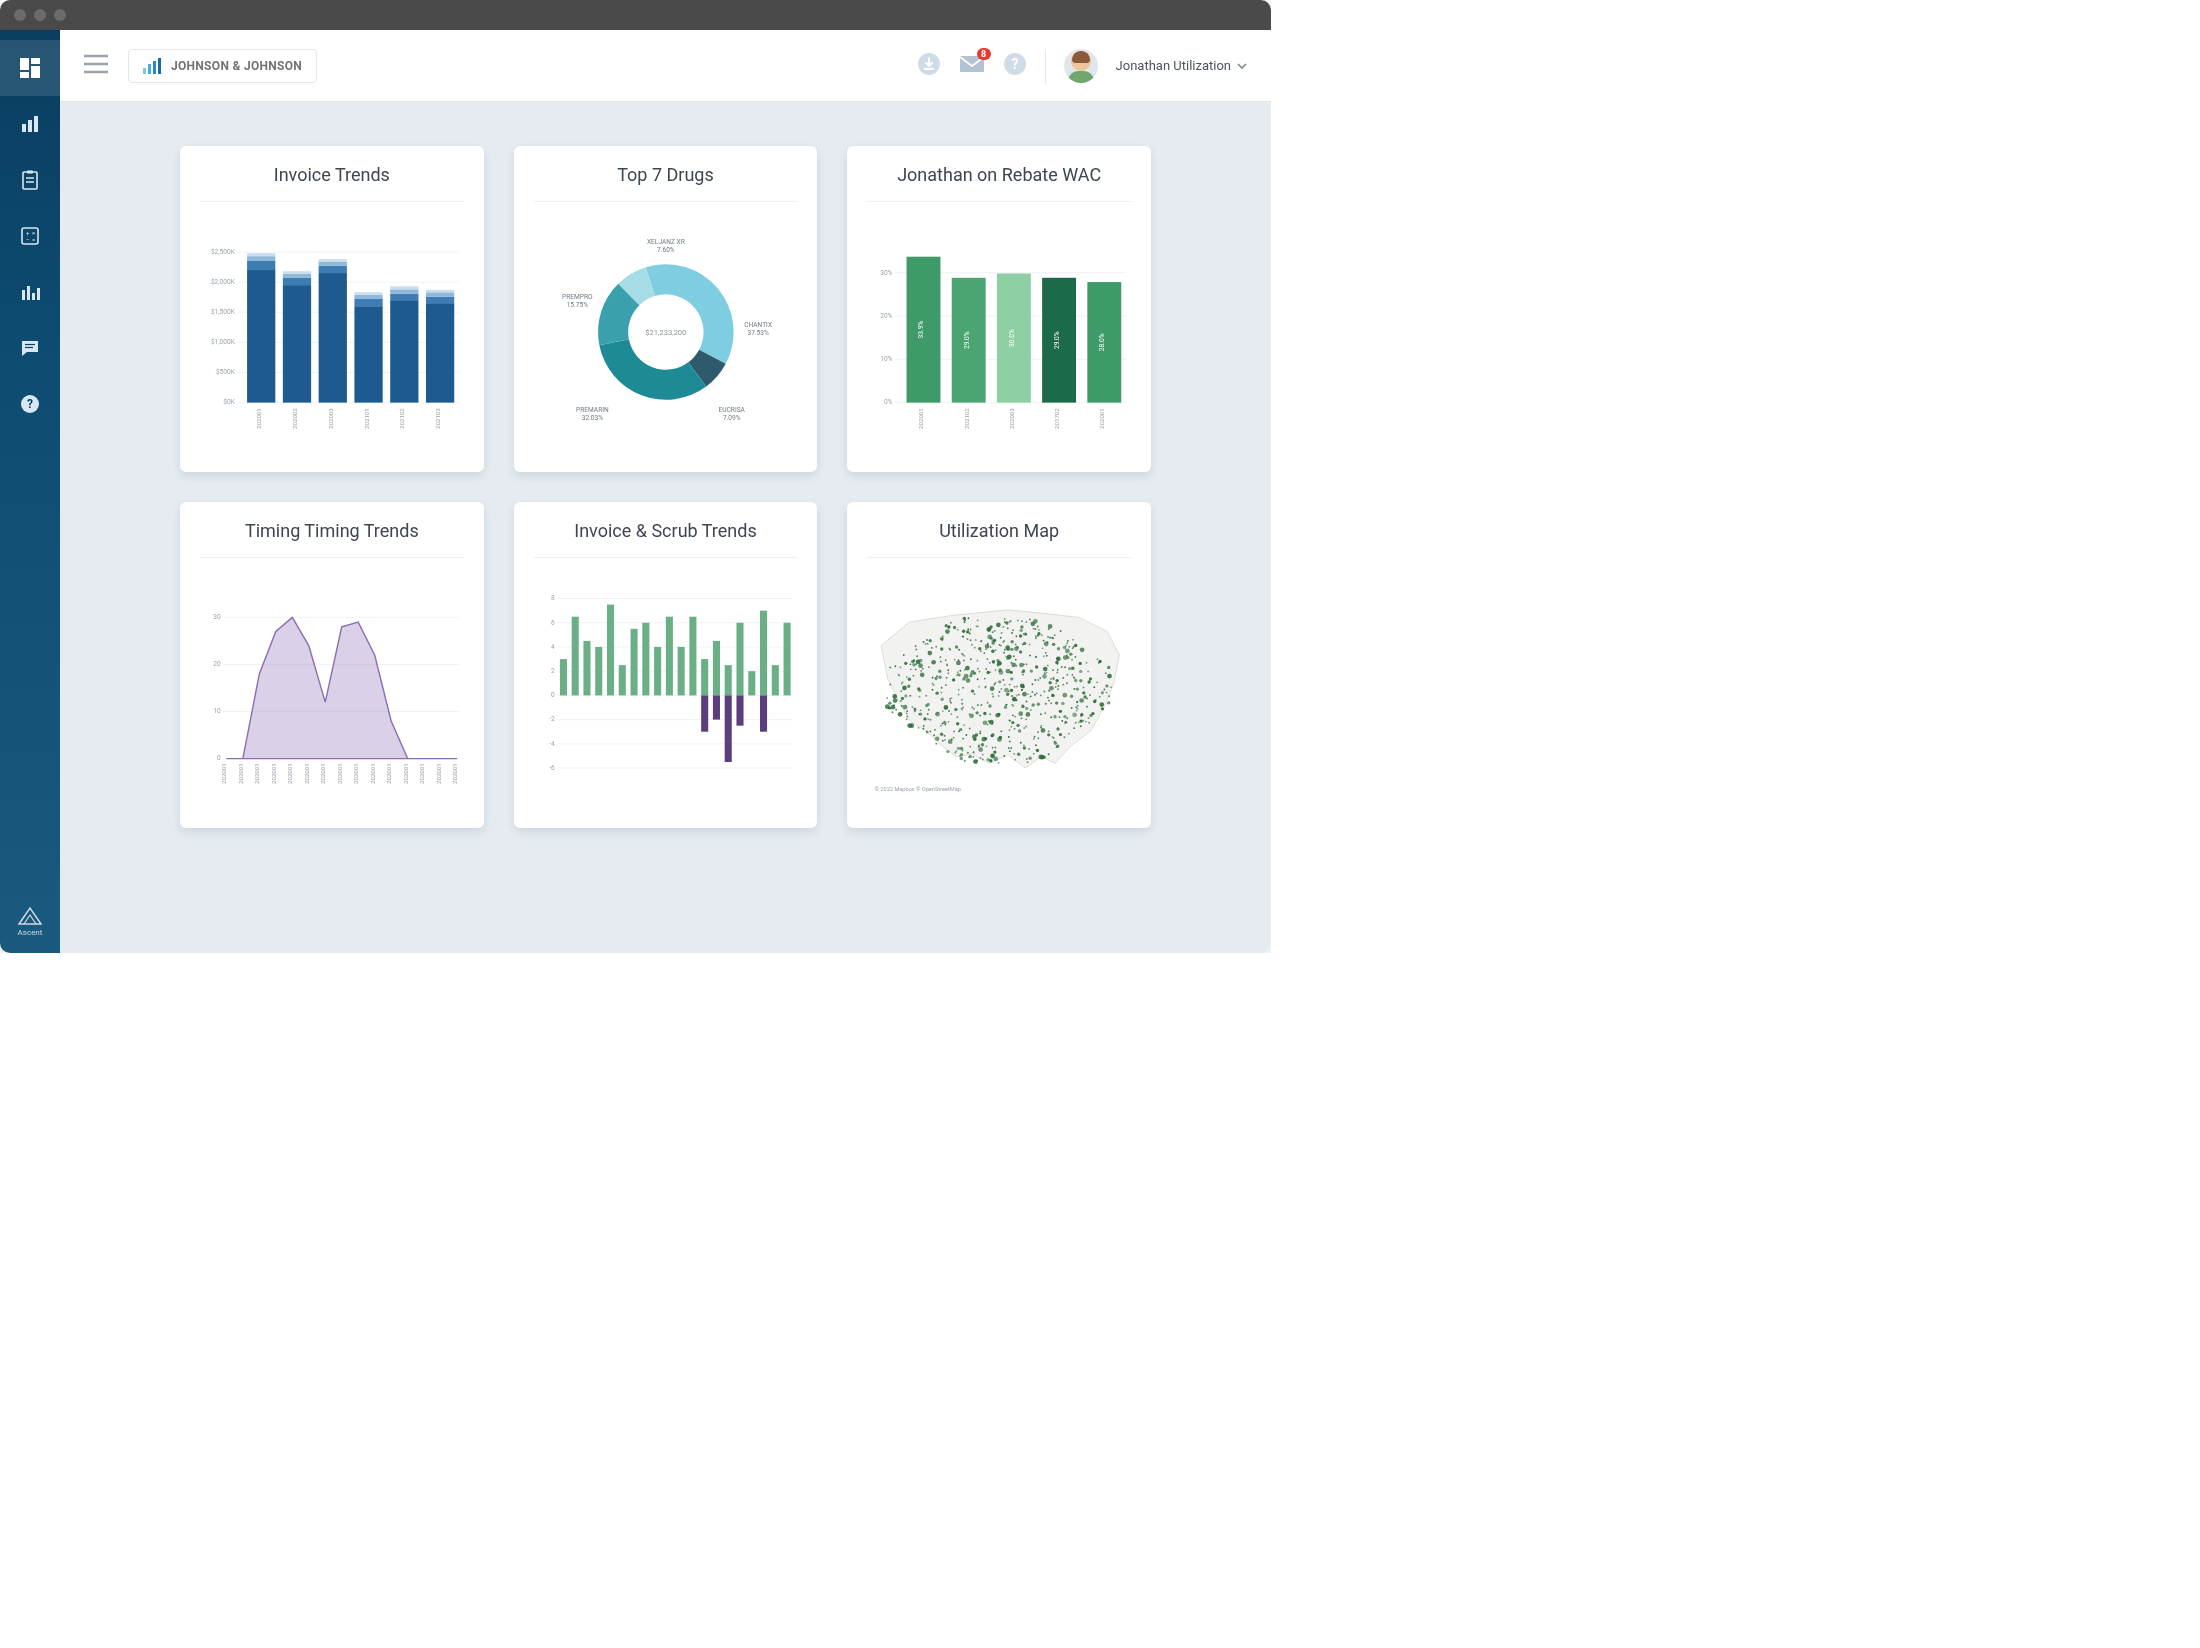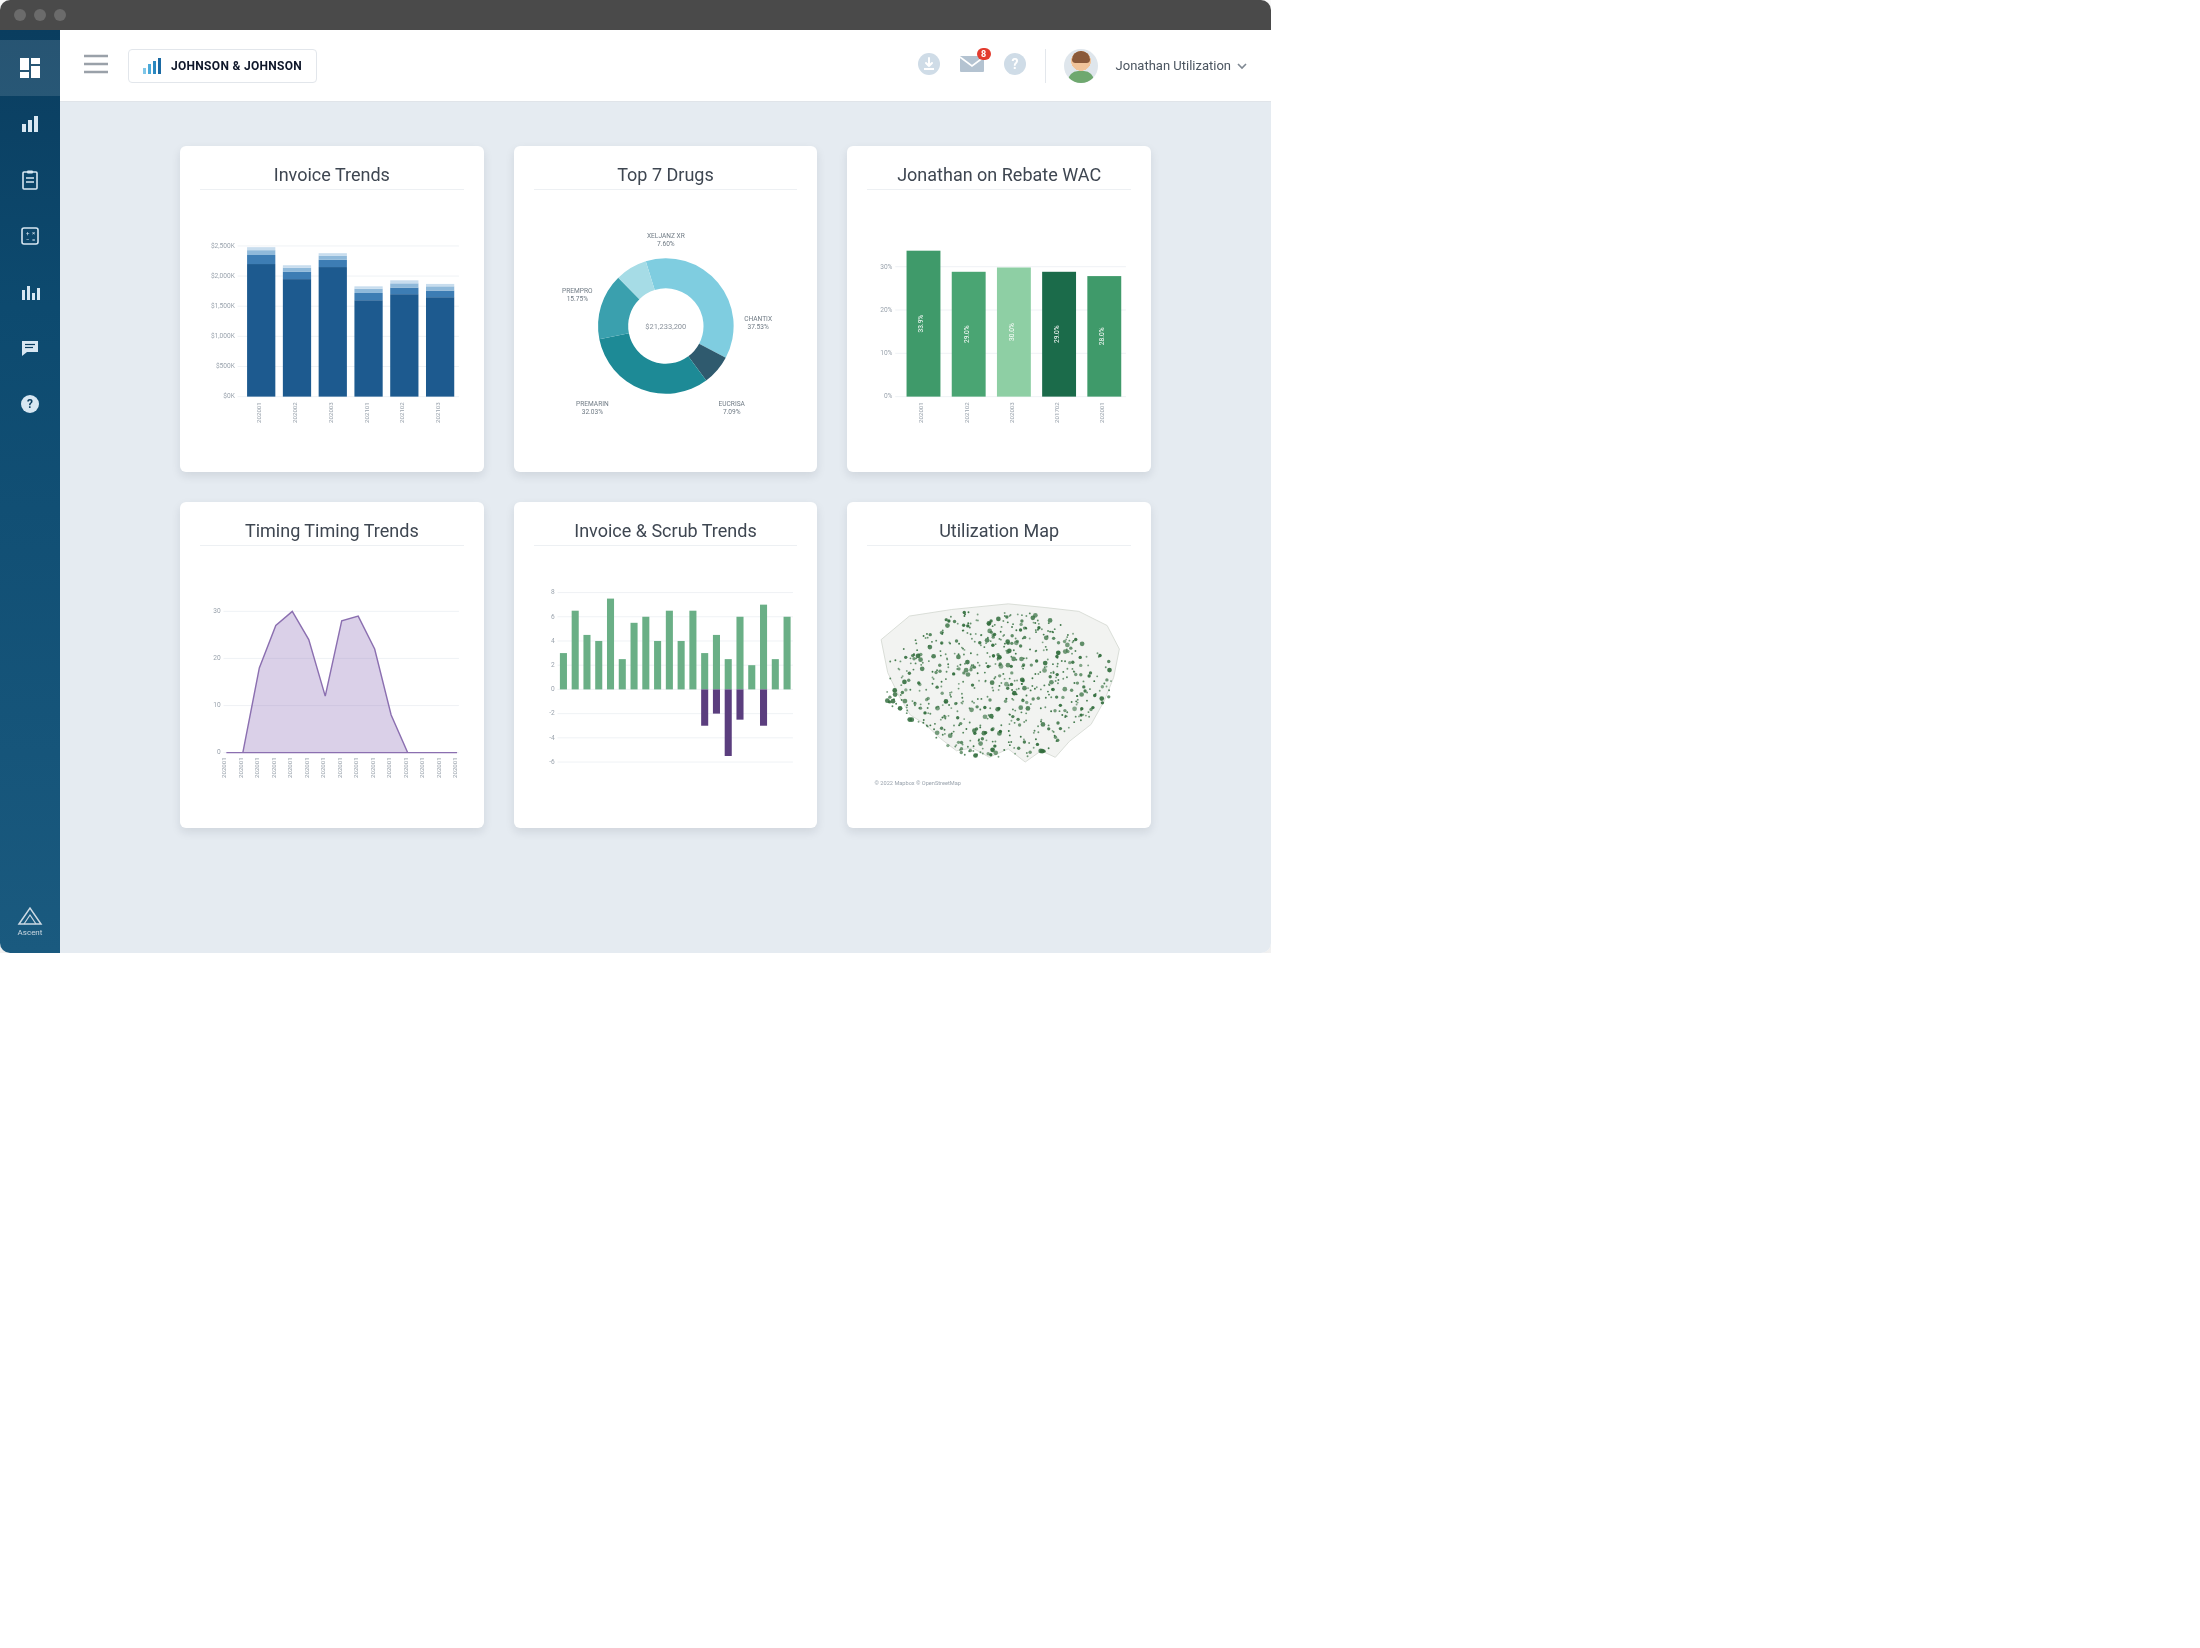--- a/index.html
+++ b/index.html
@@ -78,21 +78,21 @@
 .hamburger { cursor: pointer; color: #9aa1a9; }
 .company-chip {
   display: flex;
   align-items: center;
   gap: 10px;
   padding: 8px 14px;
   border: 1px solid #e2e6eb;
   border-radius: 4px;
   cursor: pointer;
 }
-.company-chip .lbl { font-weight: 700; font-size: 12px; color: #0f172a; letter-spacing: .3px; }
+.company-chip .lbl { font-weight: 700; font-size: 12px; color: #737373; letter-spacing: .3px; }
 .topbar-right {
   margin-left: auto;
   display: flex;
   align-items: center;
   gap: 18px;
 }
 .icon-btn { cursor: pointer; position: relative; color: #b4c3d1; }
 .badge {
   position: absolute;
   top: -6px; right: -6px;
@@ -141,21 +141,21 @@
   box-shadow: 0 4px 10px rgba(20,30,50,.10);
   padding: 18px 20px 20px 20px;
   height: 326px;
   display: flex;
   flex-direction: column;
 }
 .card-title {
   font-size: 18px;
   color: #3e4651;
   text-align: center;
-  padding-bottom: 4px;
+  padding-bottom: 16px;
   border-bottom: 1px solid #edf0f3;
   font-weight: 400;
 }
 .chart-area { flex: 1; position: relative; margin-top: 10px; }
 .tick { font-size: 7px; fill: #9aa3ad; }
 .gridline { stroke: #eef1f4; stroke-width: 1; }
 .bar-seg1 { fill: #1d5a8f; }
 .bar-seg2 { fill: #3d7db4; }
 .bar-seg3 { fill: #8fb9da; }
 .bar-seg4 { fill: #c8ddee; }

